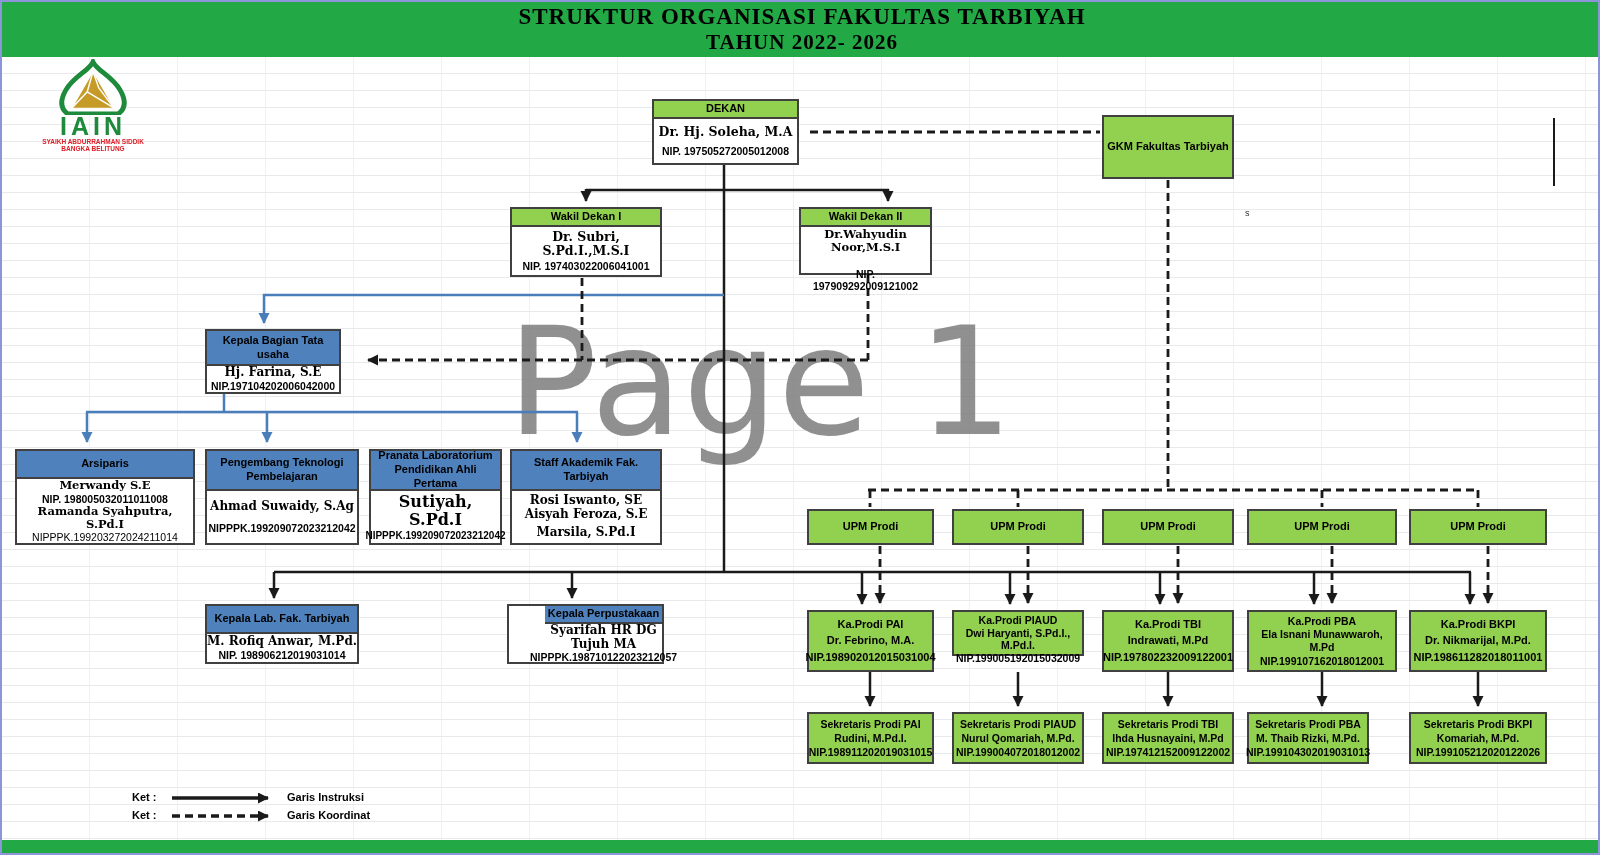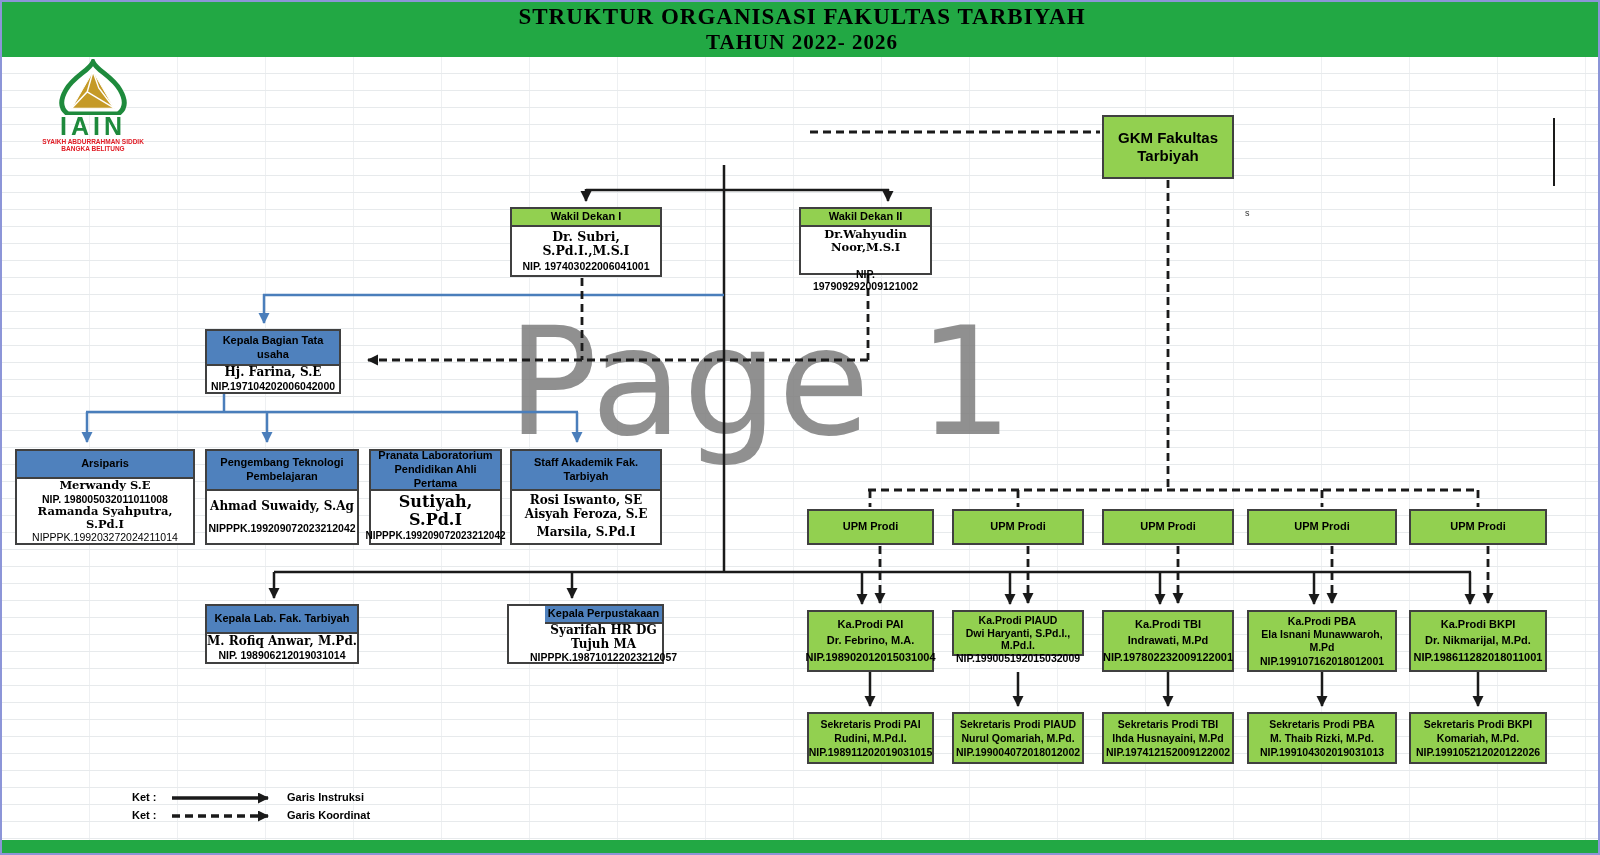--- a/index.html
+++ b/index.html
@@ -135,39 +135,46 @@
       <line x1="1026" y1="544" x2="1026" y2="601" marker-end="url(#ah)"></line>
       <line x1="1176" y1="544" x2="1176" y2="601" marker-end="url(#ah)"></line>
       <line x1="1330" y1="544" x2="1330" y2="601" marker-end="url(#ah)"></line>
       <line x1="1486" y1="544" x2="1486" y2="601" marker-end="url(#ah)"></line>
     </g>
 
     <line x1="170" y1="796" x2="266" y2="796" stroke="#1a1a1a" stroke-width="3.5" marker-end="url(#ah)"></line>
     <line x1="170" y1="814" x2="266" y2="814" stroke="#1a1a1a" stroke-width="3.5" stroke-dasharray="8 5" marker-end="url(#ah)"></line>
   </svg>
 
+  <div class="box green-h" style="left:650px;top:97px;width:147px;height:66px;">
+    <div class="bh">DEKAN</div>
+    <div class="bb">
+      <div class="serif">Dr. Hj. Soleha, M.A</div>
+      <div class="nip">NIP. 197505272005012008</div>
+    </div>
+  </div>
 
   <div class="box green-h" style="left:508px;top:205px;width:152px;height:70px;">
     <div class="bh">Wakil Dekan I</div>
     <div class="bb">
       <div class="serif">Dr. Subri, S.Pd.I.,M.S.I</div>
       <div class="nip">NIP. 197403022006041001</div>
     </div>
   </div>
 
   <div class="box green-h" style="left:797px;top:205px;width:133px;height:68px;">
     <div class="bh">Wakil Dekan II</div>
     <div class="bb" style="justify-content:center;gap:0;">
       <div class="serif" style="font-size:11.5px">Dr.Wahyudin</div>
       <div class="serif" style="font-size:11.5px">Noor,M.S.I</div>
       <div class="nip" style="margin-top:14px">NIP. 197909292009121002</div>
     </div>
   </div>
 
-  <div class="gbox" style="left:1100px;top:113px;width:132px;height:64px;font-size:15px;">
+  <div class="gbox" style="left:1100px;top:113px;width:132px;height:64px;font-size:11px;">
     <div>GKM Fakultas Tarbiyah</div>
   </div>
 
   <div class="box blue-h" style="left:203px;top:327px;width:136px;height:65px;">
     <div class="bh" style="height:32px">Kepala Bagian Tata usaha</div>
     <div class="bb" style="padding:0;">
       <div class="serif" style="font-size:12px">Hj. Farina, S.E</div>
       <div class="nip">NIP.197104202006042000</div>
     </div>
   </div>
@@ -279,21 +286,21 @@
   <div class="gbox" style="left:950px;top:710px;width:132px;height:52px;font-size:10.5px;">
     <div>Sekretaris Prodi PIAUD</div>
     <div>Nurul Qomariah, M.Pd.</div>
     <div>NIP.199004072018012002</div>
   </div>
   <div class="gbox" style="left:1100px;top:710px;width:132px;height:52px;font-size:10.5px;">
     <div>Sekretaris Prodi TBI</div>
     <div>Ihda Husnayaini, M.Pd</div>
     <div>NIP.197412152009122002</div>
   </div>
-  <div class="gbox" style="left:1245px;top:710px;width:150px;height:52px;font-size:10.5px;">
+  <div class="gbox" style="left:1245px;top:710px;width:122px;height:52px;font-size:10.5px;">
     <div>Sekretaris Prodi PBA</div>
     <div>M. Thaib Rizki, M.Pd.</div>
     <div>NIP.199104302019031013</div>
   </div>
   <div class="gbox" style="left:1407px;top:710px;width:138px;height:52px;font-size:10.5px;">
     <div>Sekretaris Prodi BKPI</div>
     <div>Komariah, M.Pd.</div>
     <div>NIP.199105212020122026</div>
   </div>
 

